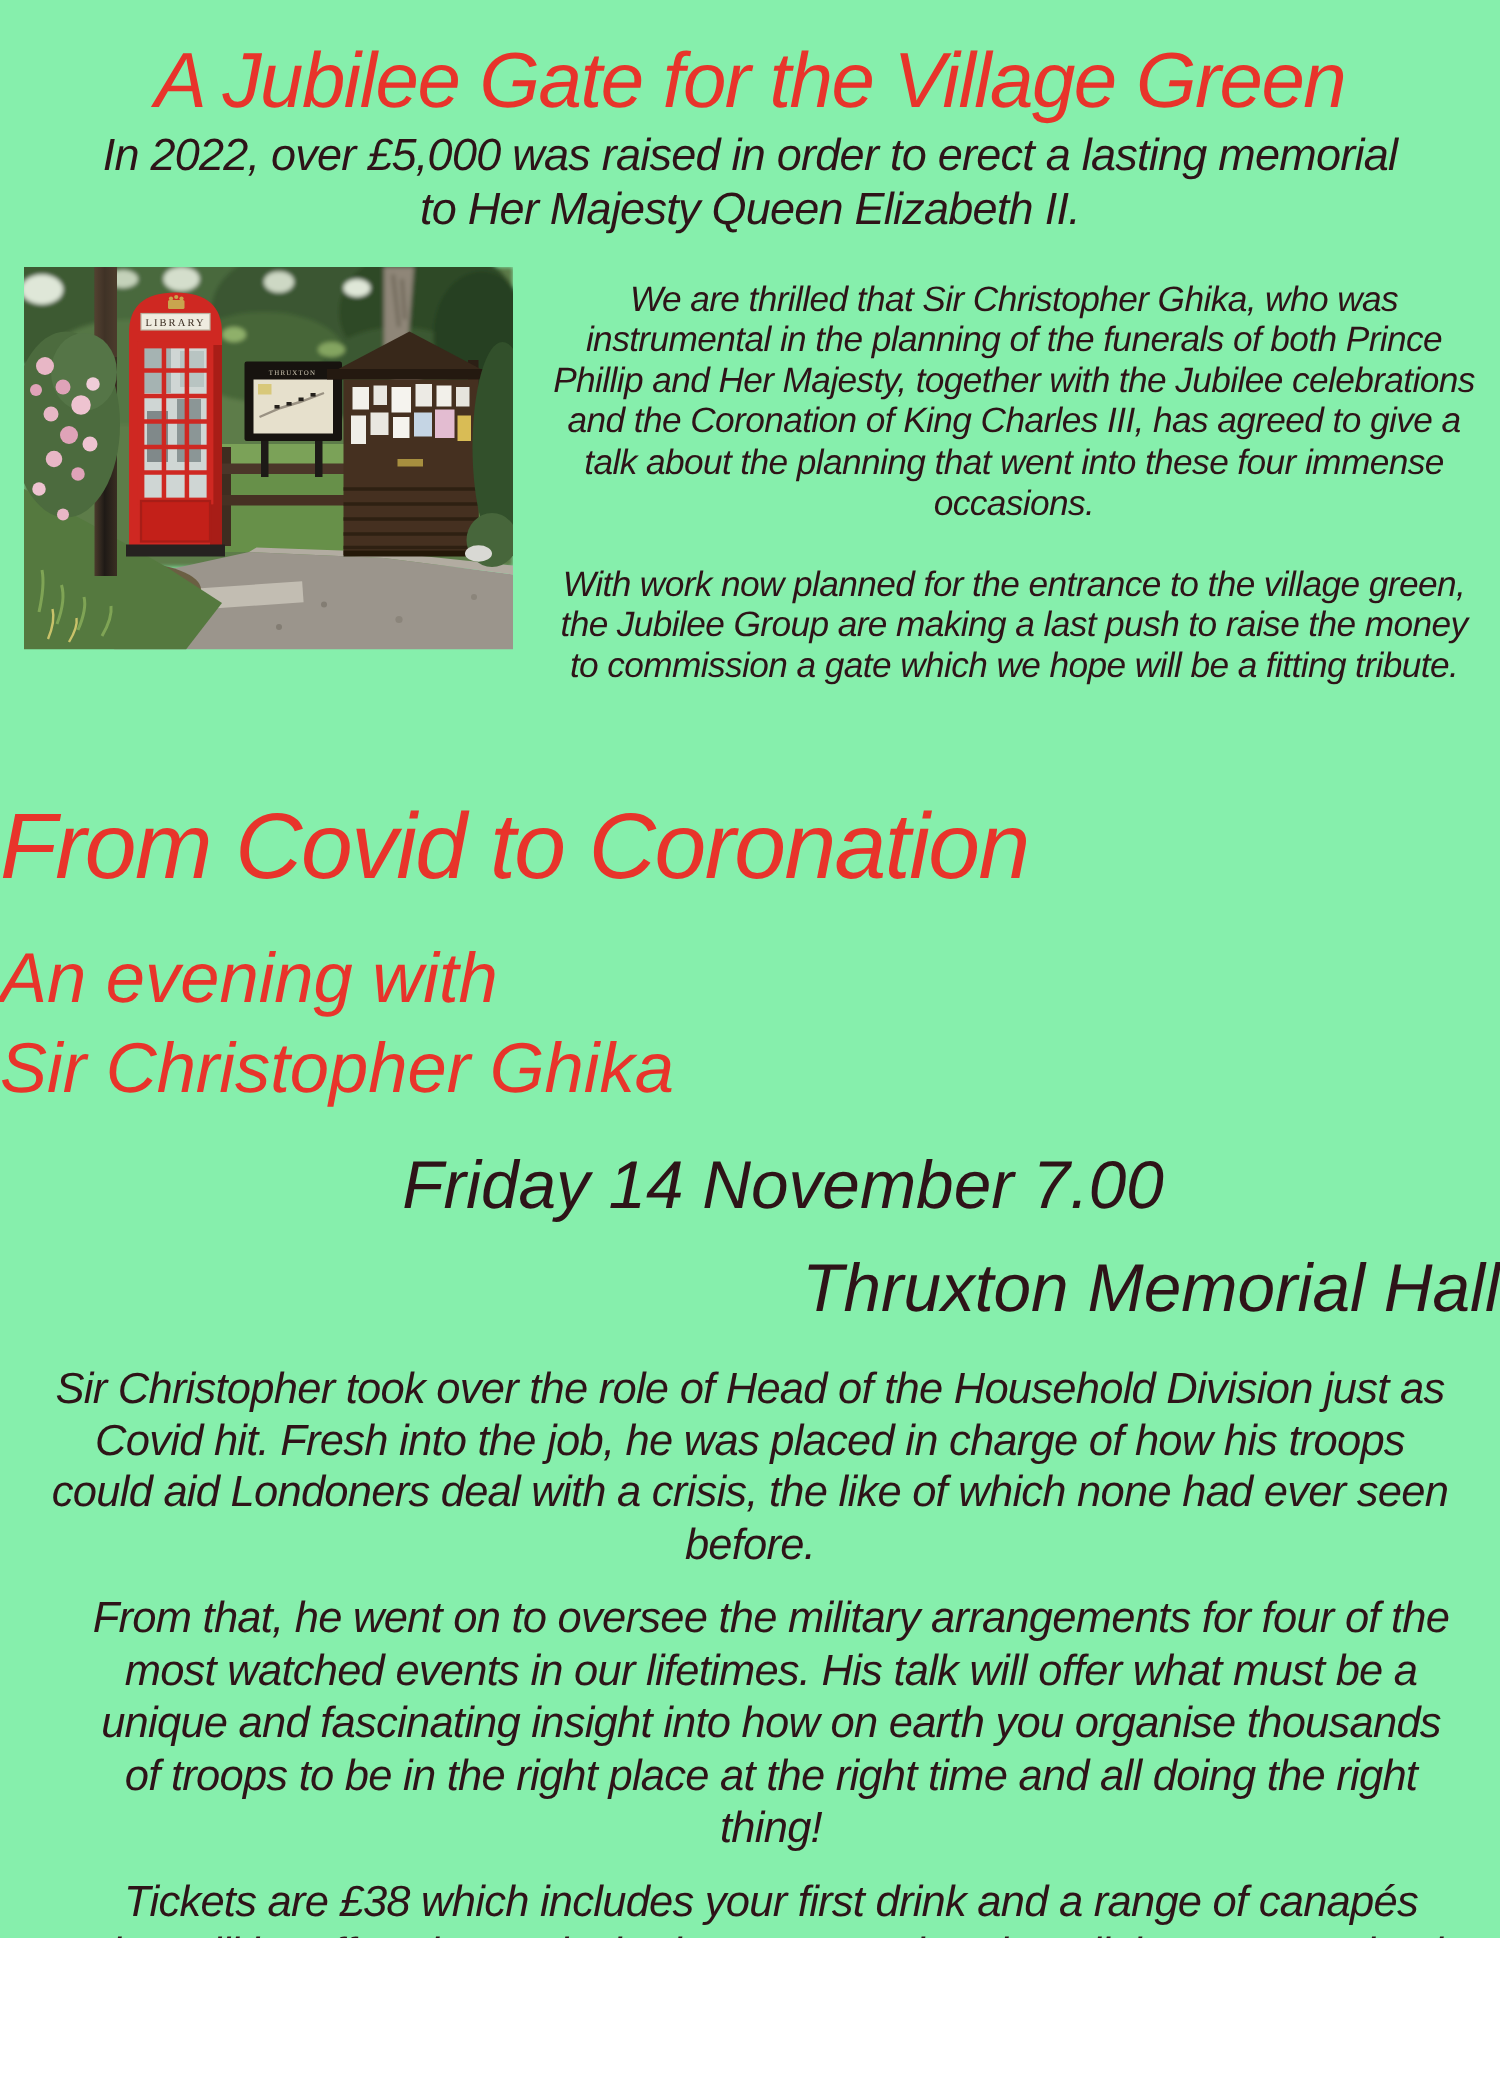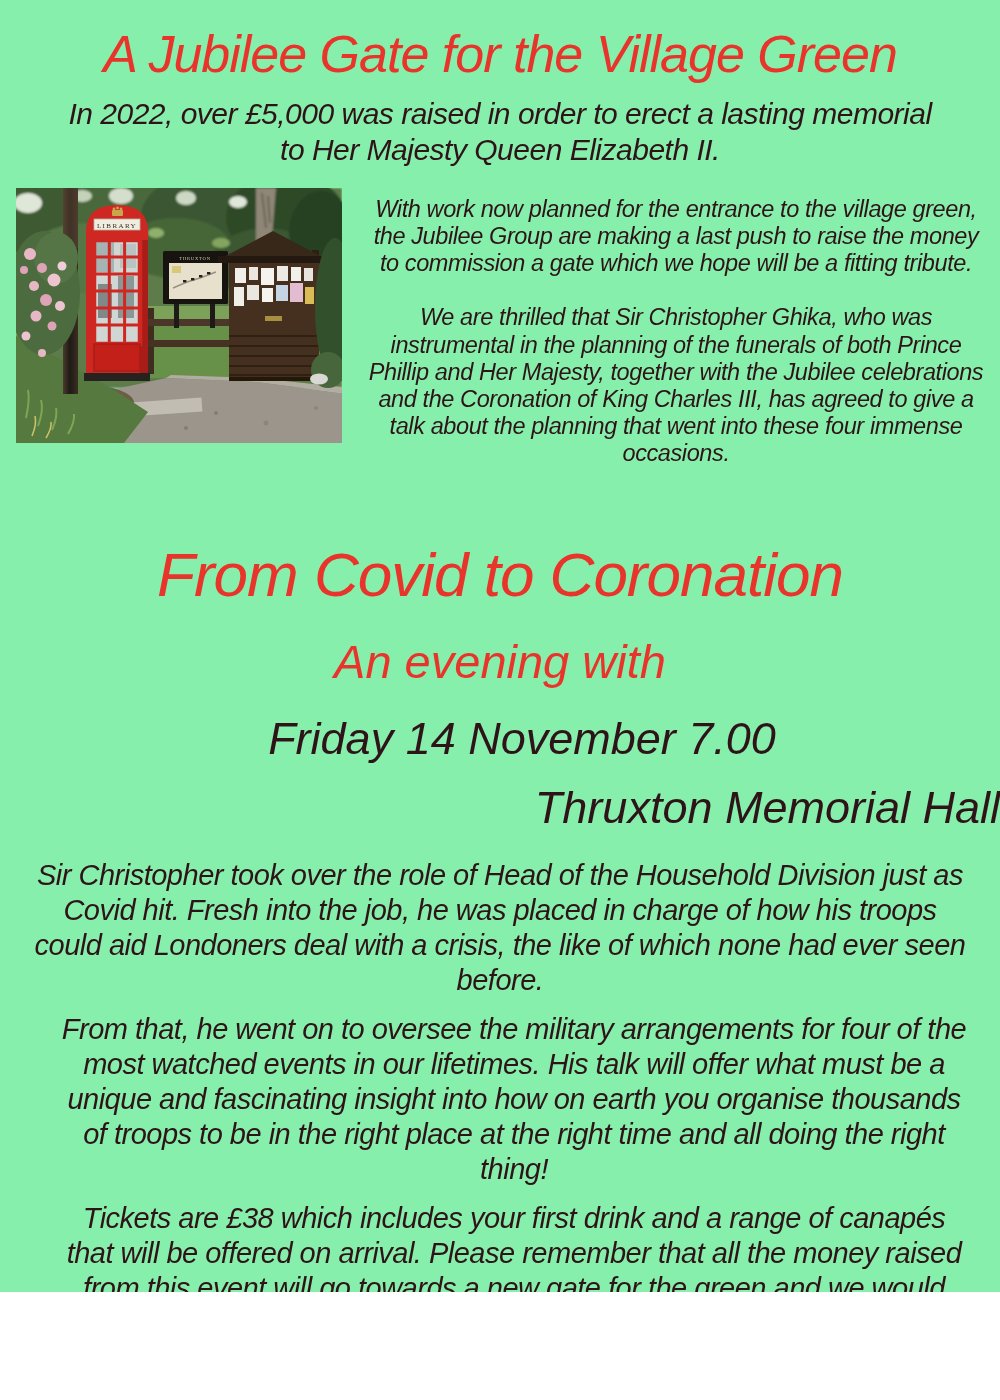--- a/index.html
+++ b/index.html
@@ -18,21 +18,21 @@
   .title {
     margin-top: 24px;
     text-align: center;
     font-size: 52px;
     font-weight: normal;
     letter-spacing: -1px;
     color: #e8342b;
   }
   .intro {
     width: 880px;
-    margin: 12px auto 0;
+    margin: 2px auto 0;
     text-align: center;
     font-size: 30px;
     line-height: 1.2;
     letter-spacing: -0.5px;
   }
   .media-row {
     display: flex;
     align-items: flex-start;
     margin-top: 20px;
     padding-left: 16px;
@@ -47,29 +47,28 @@
     flex: 1;
     padding: 8px 12px 0 22px;
     text-align: center;
     font-size: 23.5px;
     line-height: 1.155;
     letter-spacing: -0.4px;
   }
   .side-text p + p { margin-top: 27px; }
   .event-title {
     margin-top: 72px;
-    text-align: center;
     font-size: 62px;
     font-weight: normal;
     letter-spacing: -1px;
     color: #e8342b;
   }
   .event-sub {
     margin-top: 22px;
-    text-align: center;
+    text-align: left;
     font-size: 47px;
     line-height: 1.28;
     color: #e8342b;
   }
   .event-when {
     margin-top: 24px;
     text-align: center;
     font-size: 45px;
     line-height: 1.0;
     color: #2e1418;
@@ -256,29 +255,30 @@
             <path d="M78 69 H124 M78 86 H124 M78 103 H124 M78 120 H124 M78 137 H124" stroke="#cf2822" stroke-width="3"></path>
             <rect x="78" y="52" width="46" height="104" fill="none" stroke="#cf2822" stroke-width="4.5"></rect>
           </g>
           <rect x="78" y="156" width="46" height="27" fill="#c32019" stroke="#a81d17" stroke-width="1.5"></rect>
           <rect x="68" y="185" width="66" height="8" fill="#262220"></rect>
         </g>
       </svg>
     </div>
 
     <div class="side-text">
+      <p>We are thrilled that Sir Christopher Ghika, who was instrumental in the planning of the funerals of both Prince Phillip and Her Majesty, together with the Jubilee celebrations and the Coronation of King Charles III, has agreed to give a talk about the planning that went into these four immense occasions.</p>
       <p>With work now planned for the entrance to the village green, the Jubilee Group are making a last push to raise the money to commission a gate which we hope will be a fitting tribute.</p>
-      <p>We are thrilled that Sir Christopher Ghika, who was instrumental in the planning of the funerals of both Prince Phillip and Her Majesty, together with the Jubilee celebrations and the Coronation of King Charles III, has agreed to give a talk about the planning that went into these four immense occasions.</p>
     </div>
   </div>
 
   <h2 class="event-title">From Covid to Coronation</h2>
 
   <div class="event-sub">
     <div>An evening with</div>
+    <div>Sir Christopher Ghika</div>
   </div>
 
   <div class="event-when">Friday 14 November 7.00</div>
   <div class="event-where">Thruxton Memorial Hall</div>
 
   <div class="body-paragraphs">
     <p>Sir Christopher took over the role of Head of the Household Division just as Covid hit.  Fresh into the job, he was placed in charge of how his troops could aid Londoners deal with a crisis, the like of which none had ever seen before.</p>
     <p>From that, he went on to oversee the military arrangements for four of the most watched events in our lifetimes.  His talk will offer what must be a unique and fascinating insight into how on earth you organise thousands of troops to be in the right place at the right time and all doing the right thing!</p>
     <p>Tickets are £38 which includes your first drink and a range of canapés that will be offered on arrival.  Please remember that all the money raised from this event will go towards a new gate for the green and we would like to be able to afford something that would make Her Majesty proud.</p>
   </div>

